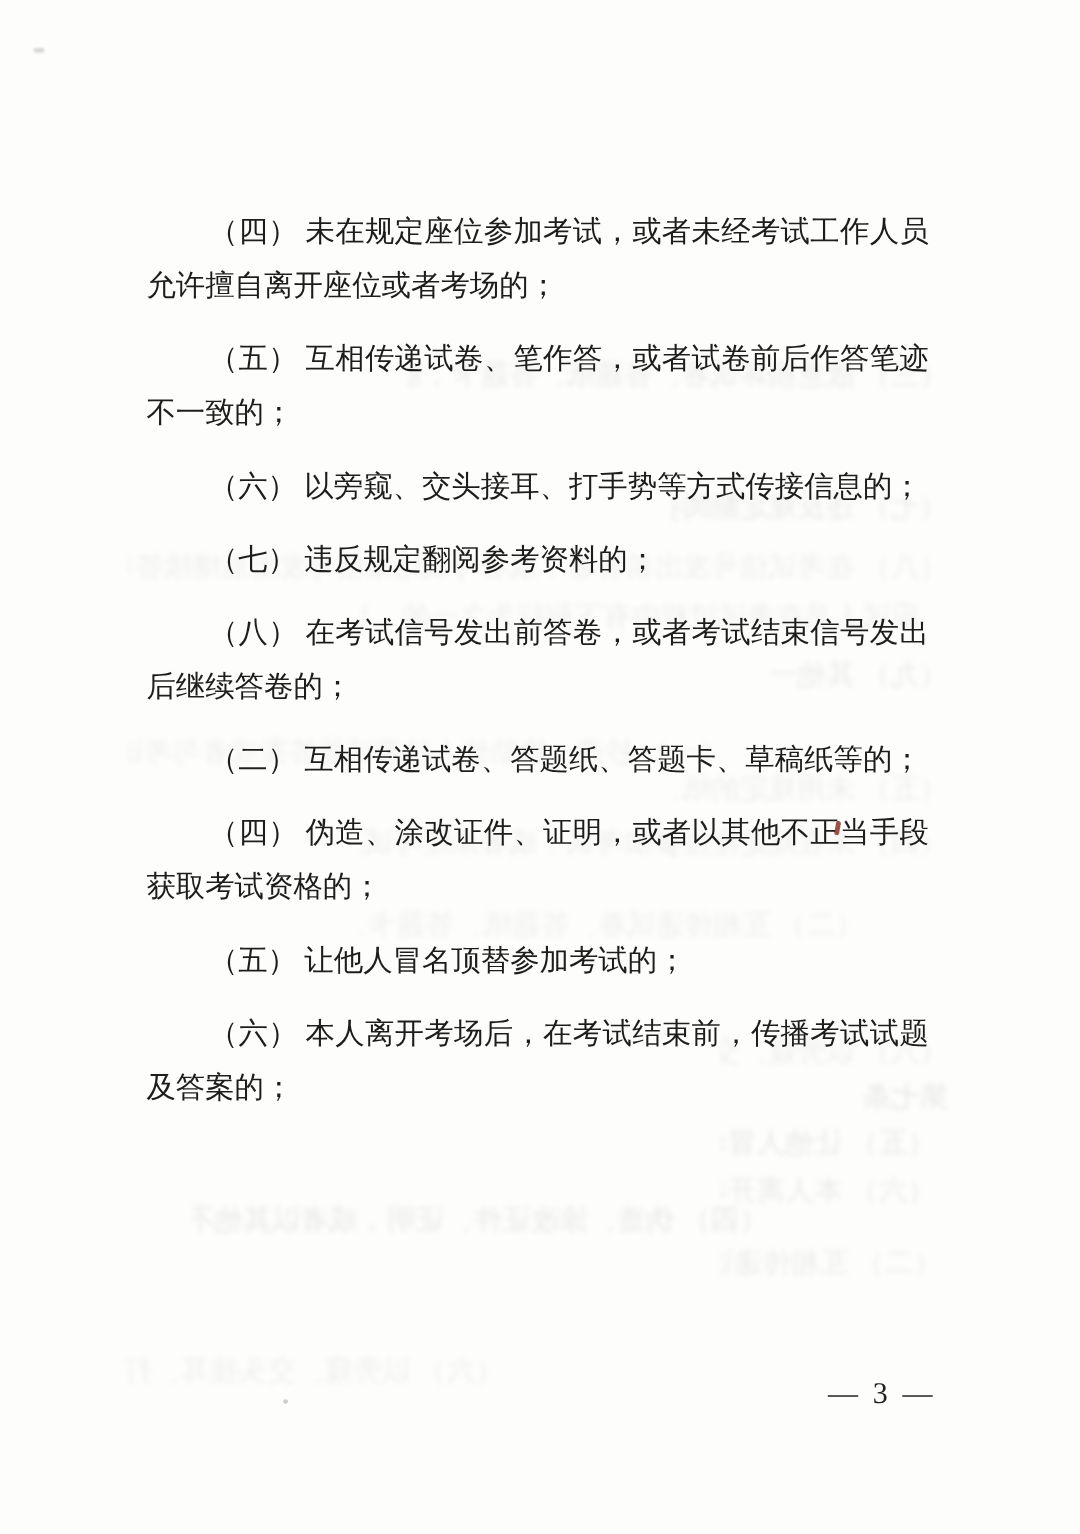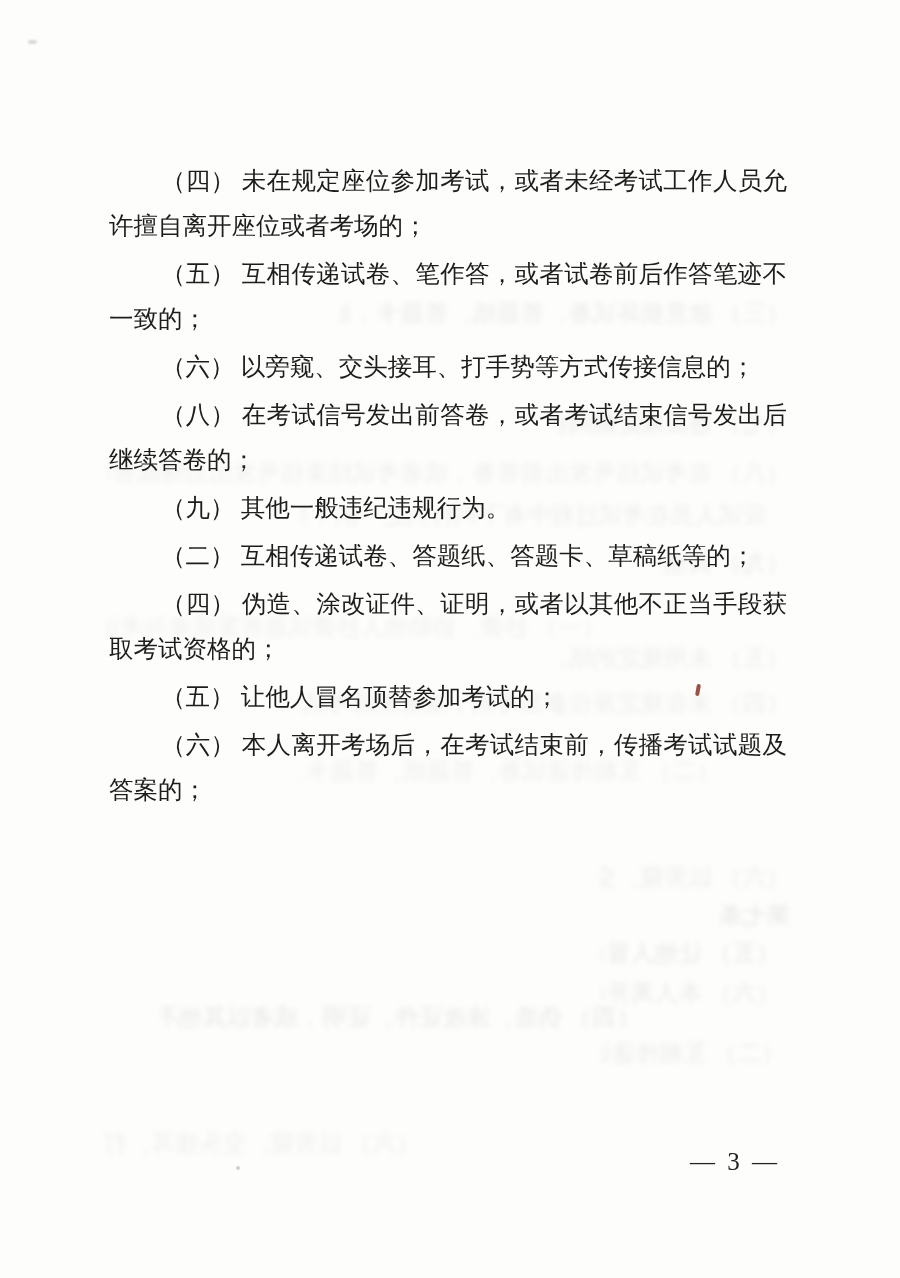--- a/index.html
+++ b/index.html
@@ -24,21 +24,21 @@
     opacity:.16;
     filter:blur(2.4px);
     transform:scaleX(-1);
   }
   .body-text{
     position:absolute;
     left:106px;top:155px;
     width:684px;
   }
   .clause{
-    margin:3px;padding:0;
+    margin:16px;padding:0;
     font-size:24.5px;
     line-height:45px;
     text-align:justify;
     text-justify:inter-ideograph;
     text-indent:52px;
     letter-spacing:0;
   }
   .article-no{font-weight:bold;}
   .page-number{
     position:absolute;
@@ -84,22 +84,22 @@
     <div class="ghost" style="top:978px;left:600px;width:180px;opacity:.16">（六） 本人离开考场后，在考试结束前，传播考试试题及答案的；</div>
     <div class="ghost" style="top:1002px;left:160px;width:480px;opacity:.18">（四） 伪造、涂改证件、证明，或者以其他不正当手段获取考试资格的；</div>
     <div class="ghost" style="top:1038px;left:600px;width:185px;opacity:.15">（二） 互相传递试卷、答题纸、答题卡、草稿纸等的；</div>
     <div class="ghost" style="top:1128px;left:100px;width:320px;opacity:.12">（六） 以旁窥、交头接耳、打手势等方式传接信息的；</div>
   </div>
 
   <main class="body-text">
     <p class="clause">（四） 未在规定座位参加考试，或者未经考试工作人员允许擅自离开座位或者考场的；</p>
     <p class="clause">（五） 互相传递试卷、笔作答，或者试卷前后作答笔迹不一致的；</p>
     <p class="clause">（六） 以旁窥、交头接耳、打手势等方式传接信息的；</p>
+    <p class="clause">（七） 违反规定翻阅参考资料的；</p>
     <p class="clause">（八） 在考试信号发出前答卷，或者考试结束信号发出后继续答卷的；</p>
-    <p class="clause">（九） 其他一般违纪违规行为。</p>
     <p class="clause">（二） 互相传递试卷、答题纸、答题卡、草稿纸等的；</p>
     <p class="clause">（四） 伪造、涂改证件、证明，或者以其他不正当手段获取考试资格的；</p>
     <p class="clause">（五） 让他人冒名顶替参加考试的；</p>
     <p class="clause">（六） 本人离开考场后，在考试结束前，传播考试试题及答案的；</p>
   </main>
 
   <div class="page-number">— 3 —</div>
 
   <div class="speck speck-red"></div>
   <div class="speck speck-gray"></div>

